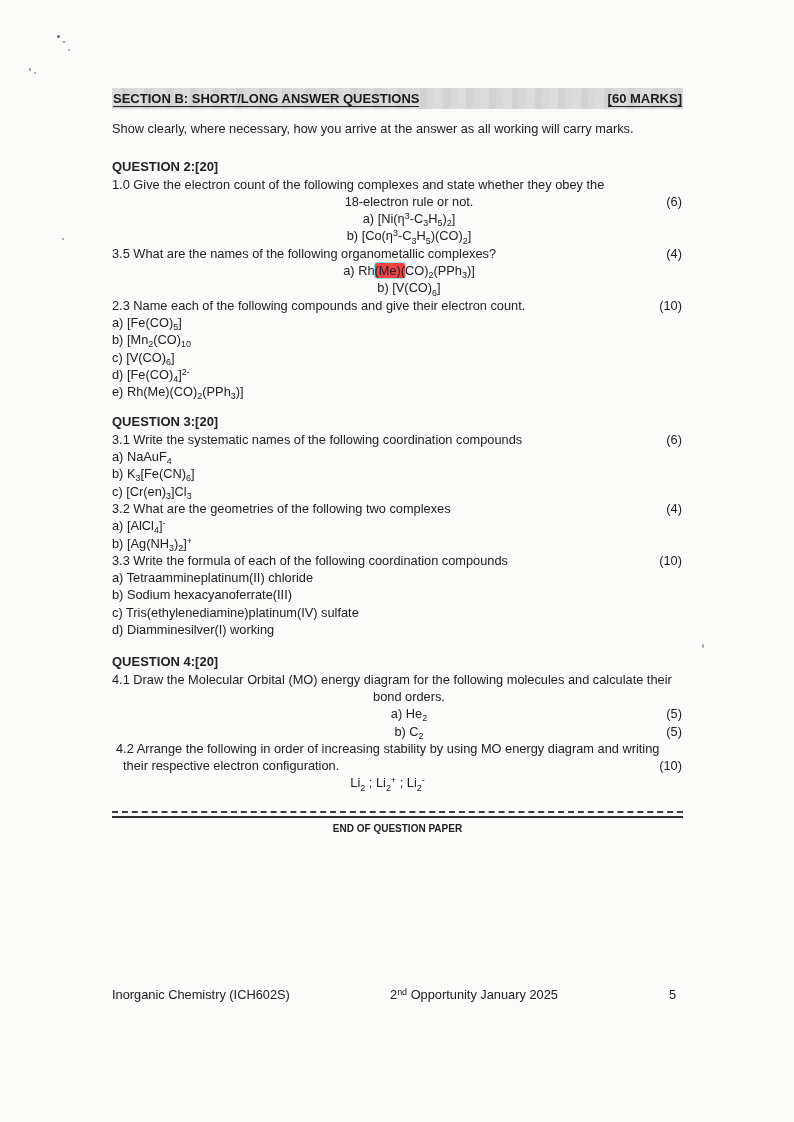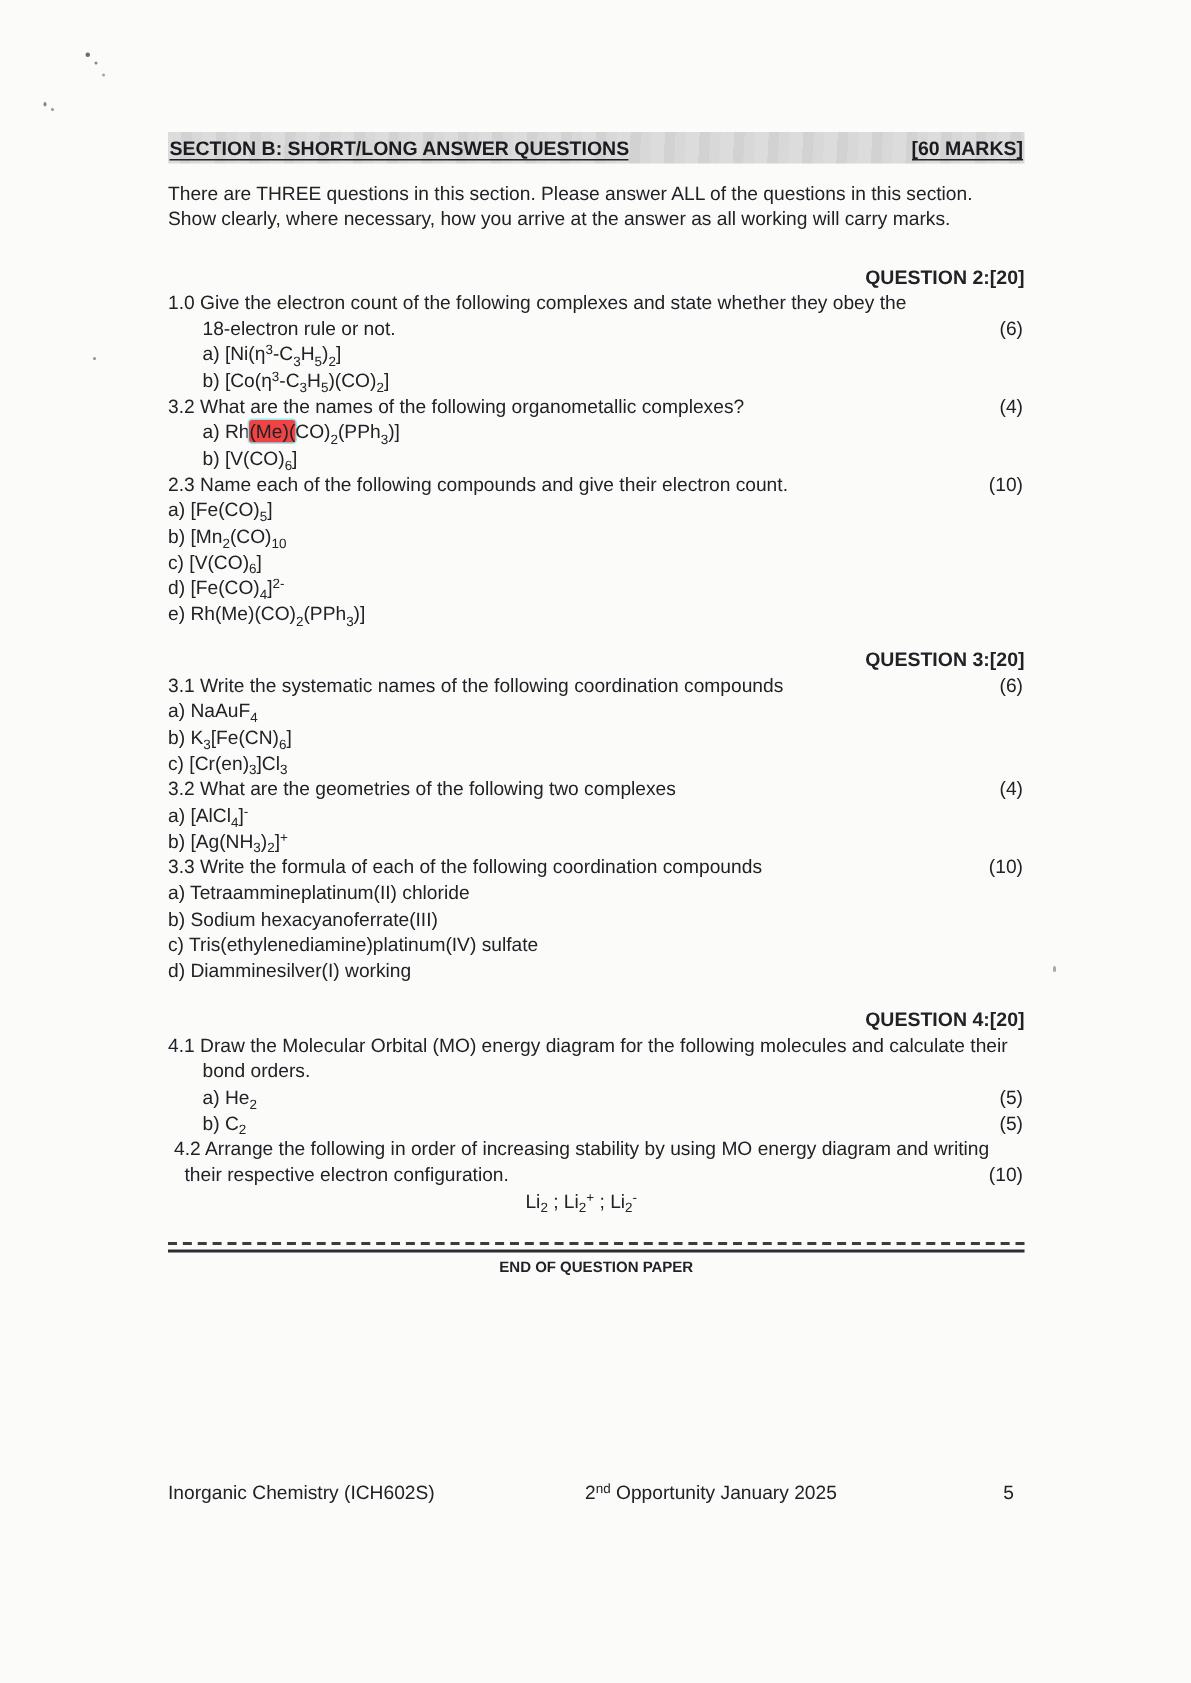--- a/index.html
+++ b/index.html
@@ -25,23 +25,23 @@
     background:repeating-linear-gradient(93deg,#dcdcdc 0 9px,#d2d2d2 9px 16px,#d8d8d8 16px 23px);
     font-weight:bold;font-size:13px;
     color:#1b1b1f;
   }
   .u{border-bottom:1.6px solid #222226;padding-bottom:0px;}
   
   .intro{margin-top:11px;}
   .line{position:relative;white-space:nowrap;}
   
   .q-section{margin-top:0;}
-  .q-title-row{display:flex;justify-content:flex-end;font-weight:bold;font-size:13px;line-height:17.3px;margin-left:48px;}
+  .q-title-row{display:flex;justify-content:flex-start;font-weight:bold;font-size:13px;line-height:17.3px;}
   .ind-0{padding-left:0;}
-  .ind-1{padding-left:23px;}
+  .ind-1{padding-left:23px;text-align:center;}
   .ind-2{padding-left:4px;}
   .ind-3{padding-left:11px;}
   .lm{position:absolute;right:1px;top:0;}
   .center-line{text-align:center;white-space:nowrap;padding-right:20px;}
   .bold{font-weight:normal;}
   sub,sup{font-size:0.7em;line-height:0;position:relative;vertical-align:baseline;}
   sub{top:0.35em;}
   sup{top:-0.45em;}
   .hl{background:#ef4444;border-radius:2px;box-shadow:0 0 0 1px #8fe9f2;}
   
@@ -72,35 +72,34 @@
   <div class="speck" style="left:34px;top:72px;width:2px;height:2px;opacity:.7;"></div>
   <div class="speck" style="left:62px;top:238px;width:2px;height:2px;opacity:.75;"></div>
   <div class="speck" style="left:702px;top:644px;width:2px;height:4px;opacity:.55;border-radius:1px;"></div>
 
   <div class="section-header">
     <span class="u">SECTION B: SHORT/LONG ANSWER QUESTIONS</span>
     <span class="u">[60 MARKS]</span>
   </div>
 
   <div class="intro txt">
-    <div class="line">There are THREE questions in this section. Please answer ALL of the questions in this section.</div>
     <div class="line">Show clearly, where necessary, how you arrive at the answer as all working will carry marks.</div>
   </div>
 
   <div id="questions" class="txt">
       <div class="q-section" style="margin-top: 21px;">
         <div class="q-title-row">
           <span>QUESTION 2:</span>
           <span>[20]</span>
         </div>
         <div class="line ind-0"><span>1.0 Give the electron count of the following complexes and state whether they obey the</span></div>
         <div class="line ind-1"><span>18-electron rule or not.</span><span class="lm">(6)</span></div>
         <div class="line ind-1"><span>a) [Ni(η<sup>3</sup>-C<sub>3</sub>H<sub>5</sub>)<sub>2</sub>]</span></div>
         <div class="line ind-1"><span>b) [Co(η<sup>3</sup>-C<sub>3</sub>H<sub>5</sub>)(CO)<sub>2</sub>]</span></div>
-        <div class="line ind-0"><span>3.2 What are the names of the following organometallic complexes?</span><span class="lm">(4)</span></div>
+        <div class="line ind-0"><span>3.5 What are the names of the following organometallic complexes?</span><span class="lm">(4)</span></div>
         <div class="line ind-1"><span>a) Rh<span class="hl">(Me)(</span>CO)<sub>2</sub>(PPh<sub>3</sub>)]</span></div>
         <div class="line ind-1"><span>b) [V(CO)<sub>6</sub>]</span></div>
         <div class="line ind-0"><span>2.3 Name each of the following compounds and give their electron count.</span><span class="lm">(10)</span></div>
         <div class="line ind-0"><span>a) [Fe(CO)<sub>5</sub>]</span></div>
         <div class="line ind-0"><span>b) [Mn<sub>2</sub>(CO)<sub>10</sub></span></div>
         <div class="line ind-0"><span>c) [V(CO)<sub>6</sub>]</span></div>
         <div class="line ind-0"><span>d) [Fe(CO)<sub>4</sub>]<sup>2-</sup></span></div>
         <div class="line ind-0"><span>e) Rh(Me)(CO)<sub>2</sub>(PPh<sub>3</sub>)]</span></div>
       </div>
       <div class="q-section" style="margin-top: 13px;">

